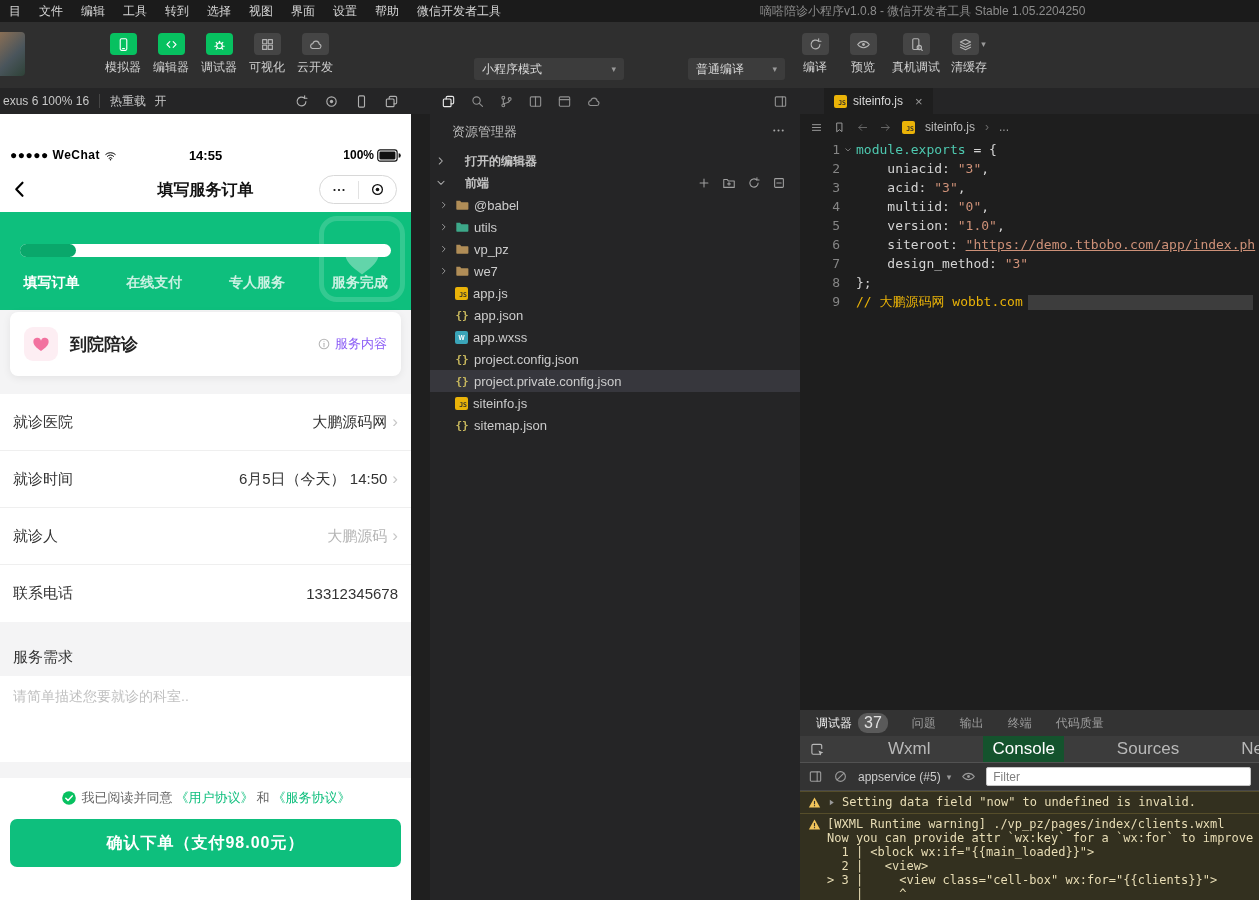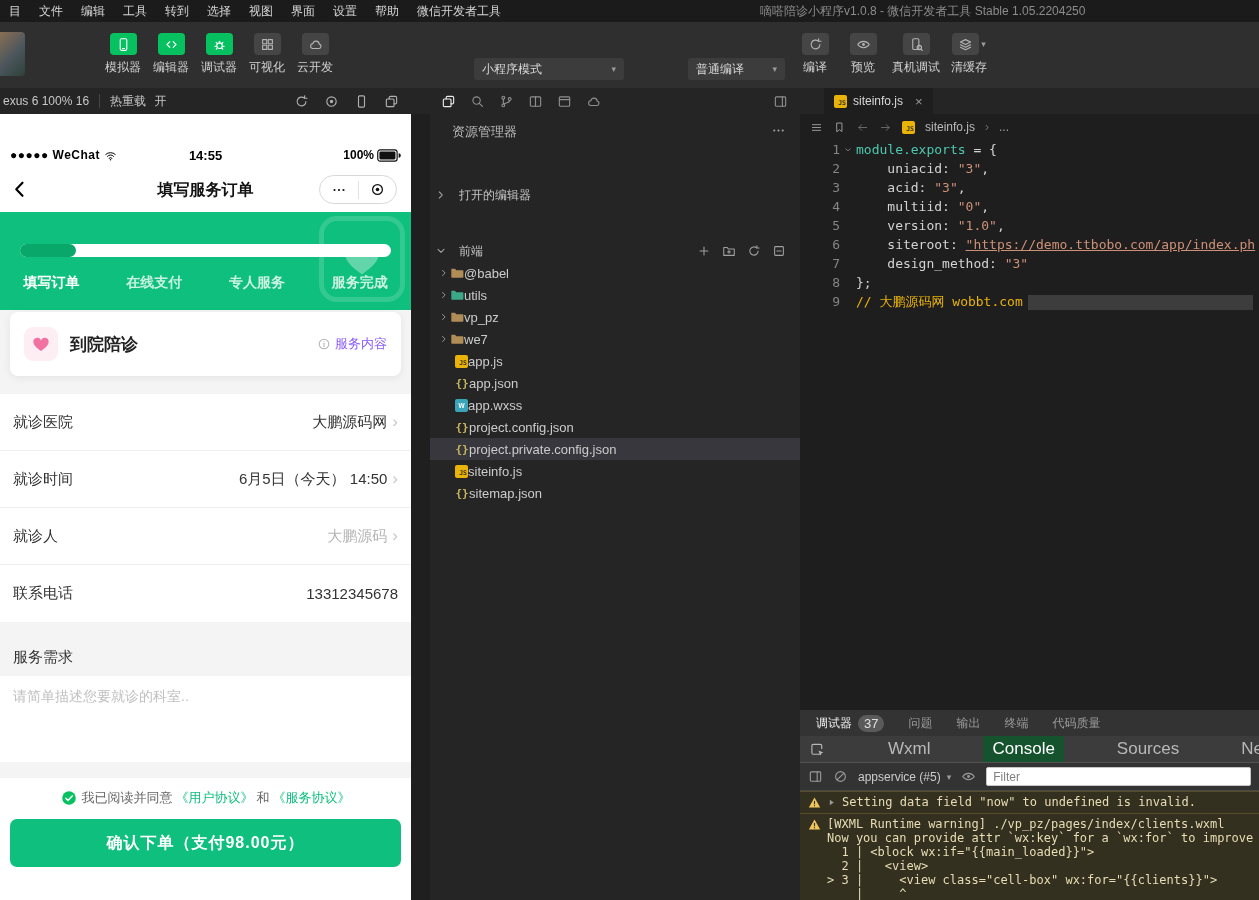--- a/index.html
+++ b/index.html
@@ -110,25 +110,25 @@
   background:#0ebf7d;color:#fff;font-size:16px;font-weight:700;letter-spacing:1px;font-family:inherit;cursor:pointer;}
 
 
 .strip{position:absolute;top:114px;left:411px;width:19px;bottom:0;background:#1f1f1f;}
 
 
 .explorer{position:absolute;top:114px;left:430px;width:370px;bottom:0;background:#252526;color:#ccc;font-size:13px;}
 .expl-header{height:36px;display:flex;align-items:center;padding:0 14px 0 22px;color:#bbb;}
 .expl-header .more{margin-left:auto;color:#a8a8a8;cursor:pointer;}
 .expl-header .more .ic{width:15px;height:15px;}
-.sect{height:22px;display:flex;align-items:center;gap:11px;padding-left:4px;font-weight:normal;font-size:12px;color:#c5c5c5;cursor:pointer;margin-top:34px;}
+.sect{height:22px;display:flex;align-items:center;gap:17px;padding-left:4px;font-weight:bold;font-size:12px;color:#c5c5c5;cursor:pointer;}
 .sect .chev{width:14px;height:14px;color:#b0b0b0;}
 .sect .acts{margin-left:auto;display:flex;gap:11px;margin-right:14px;color:#a0a0a0;}
 .sect .acts .ic{width:14px;height:14px;}
-.row{height:22px;display:flex;align-items:center;cursor:pointer;}
+.row{height:22px;display:flex;align-items:center;gap:5px;cursor:pointer;}
 .row.folder{padding-left:8px;}
 .row.file{padding-left:25px;}
 .row.selected{background:#37373d;}
 .row .chev{width:12px;height:12px;color:#a0a0a0;flex:0 0 12px;}
 .row .fico{width:14px;height:14px;flex:0 0 14px;}
 .folder-ic{color:#b08d57;}
 .folder-ic.green{color:#3da889;}
 .row .name{color:#ccc;white-space:nowrap;}
 
 
@@ -146,21 +146,21 @@
 .seg.str{color:#ce9178;}
 .seg.link{color:#ce9178;text-decoration:underline;}
 .seg.comment{color:#eab308;margin-top:12px;}
 .selbox{display:inline-block;width:225px;height:15px;background:#3d3d3d;vertical-align:middle;margin-left:5px;}
 
 
 .debugger{position:absolute;top:710px;left:800px;right:0;bottom:0;background:#242424;display:flex;flex-direction:column;overflow:hidden;}
 .dbg-tabs{flex:0 0 26px;background:#333;display:flex;align-items:center;gap:24px;padding:0 16px;font-size:12px;color:#9c9c9c;}
 .dbg-tab{display:flex;align-items:center;cursor:pointer;}
 .dbg-tab.active{color:#f0f0f0;}
-.badge{background:#5a5a5a;color:#e0e0e0;border-radius:9px;padding:1px 6px;font-size:13px;margin-left:6px;}
+.badge{background:#5a5a5a;color:#e0e0e0;border-radius:9px;padding:1px 6px;font-size:16px;margin-left:6px;}
 .devtools-tabs{flex:0 0 26px;background:#3c3c3c;display:flex;align-items:center;font-size:17px;color:#b8b8b8;border-bottom:1px solid #525252;gap:44px;}
 .devtools-tabs .inspect{width:15px;height:15px;margin:0 10px;cursor:pointer;}
 .dt-tab{padding:0 9px;height:26px;display:flex;align-items:center;cursor:pointer;}
 .dt-tab.active{background:#14532d;color:#fff;}
 .console-toolbar{flex:0 0 28px;background:#333;display:flex;align-items:center;gap:10px;padding:0 8px;border-bottom:1px solid #484848;color:#9a9a9a;}
 .console-toolbar .ic{width:15px;height:15px;cursor:pointer;}
 .ctx-select{display:flex;align-items:center;gap:6px;color:#ccc;font-size:12px;cursor:pointer;}
 .ctx-select .car{font-size:9px;color:#9a9a9a;}
 .filter-input{flex:1;height:19px;background:#fff;border:1px solid #c5c5c5;border-radius:2px;font-size:12px;padding:0 6px;color:#333;font-family:inherit;}
 .filter-input::placeholder{color:#808080;}

